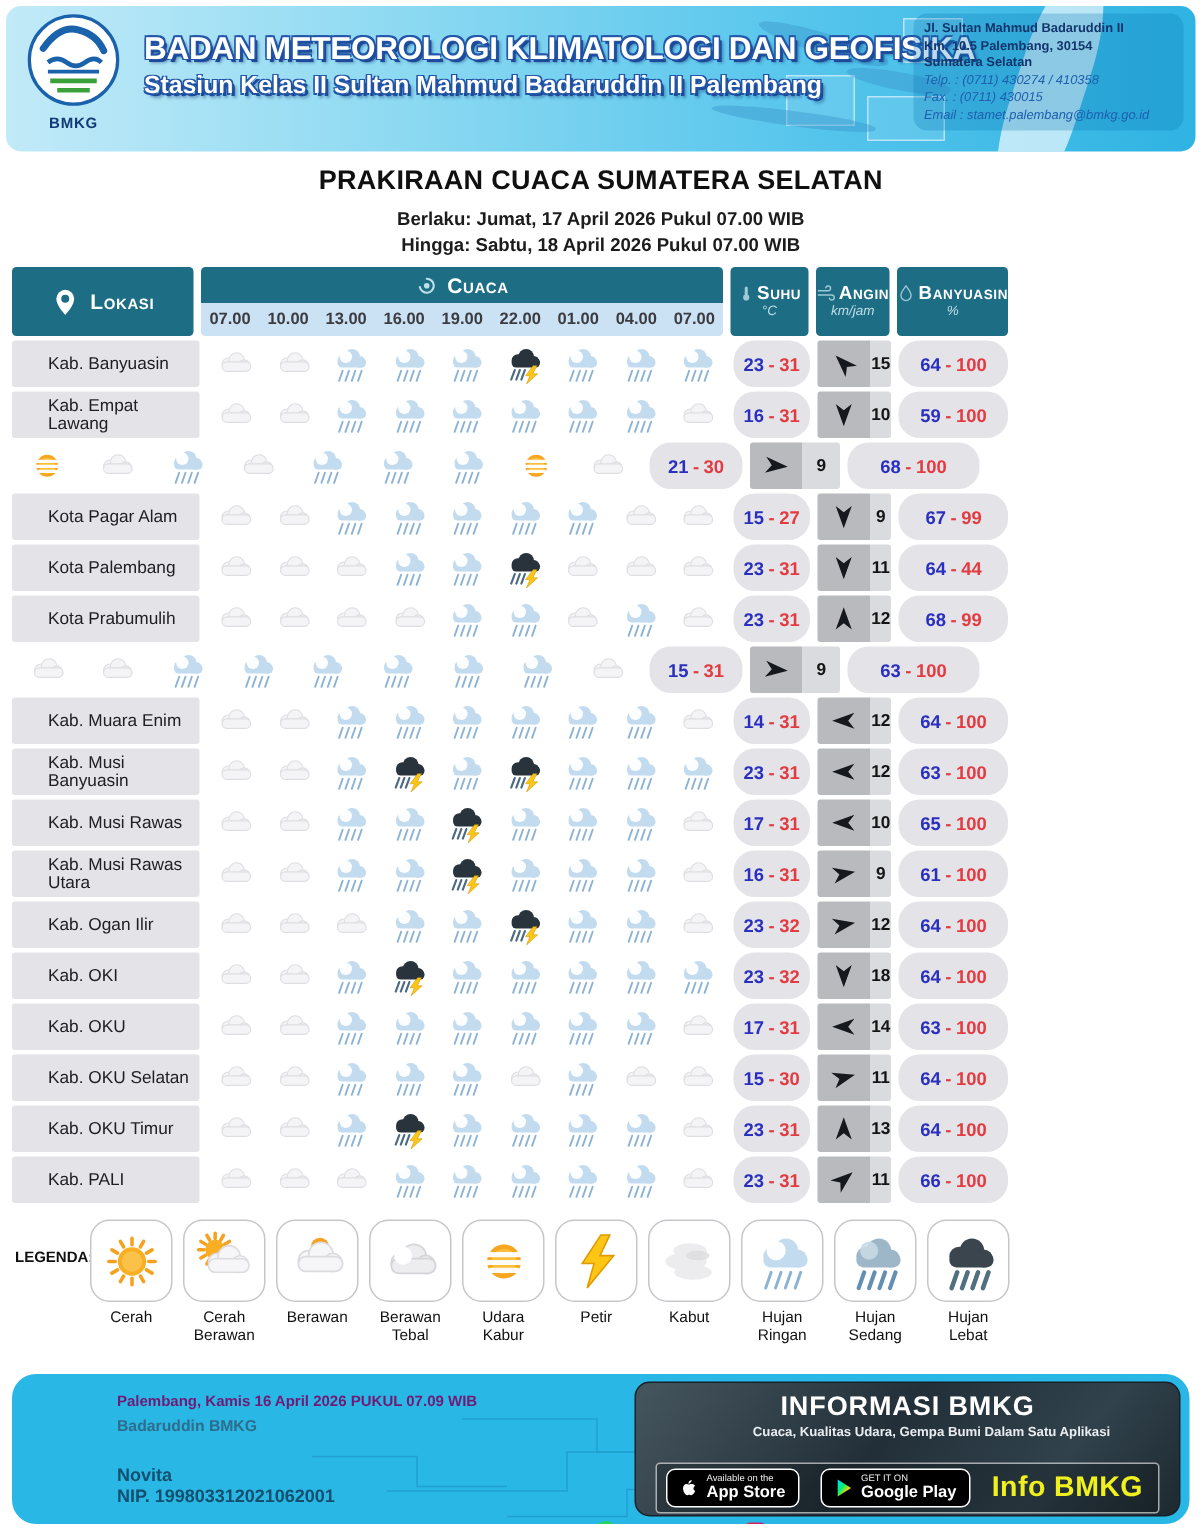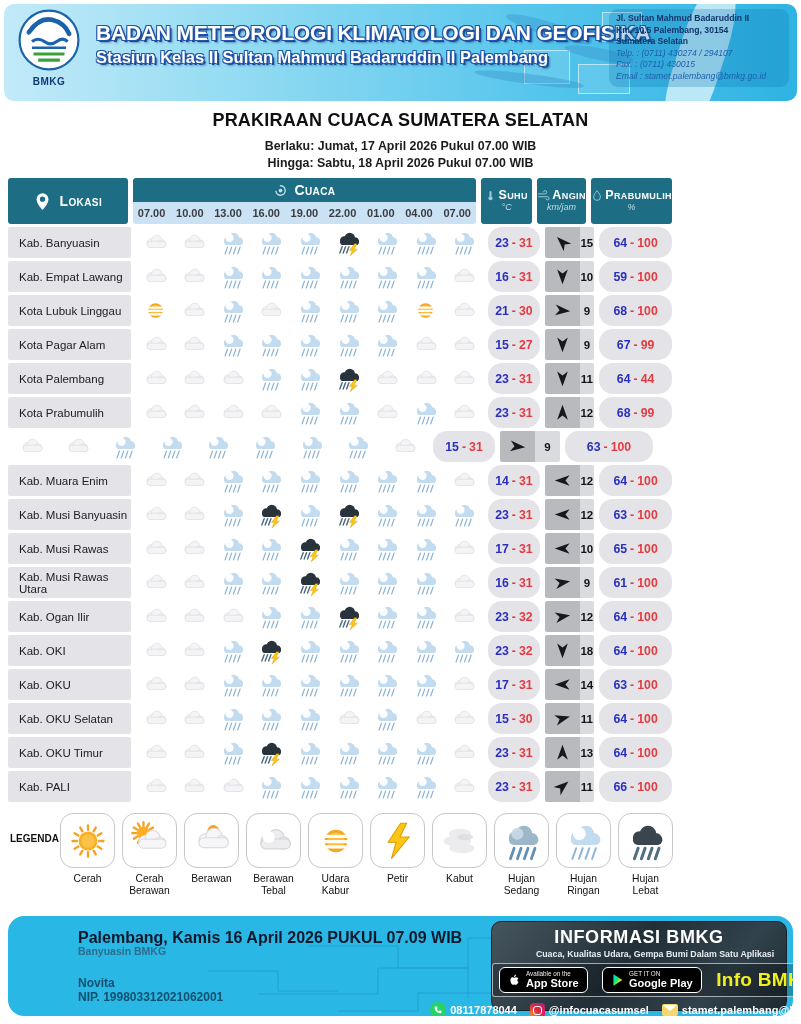--- a/index.html
+++ b/index.html
@@ -39,21 +39,21 @@
   .hlabel { font-variant:small-caps; font-weight:800; font-size:14px; letter-spacing:.4px; }
   .h-cuaca { width:420px; display:flex; flex-direction:column; background:none; }
   .cuaca-bar { height:24px; background:var(--teal); border-radius:3px 3px 0 0; display:flex; align-items:center; justify-content:center; gap:6px; color:#fff; }
   .times { height:22px; background:var(--timebg); border-radius:0 0 3px 3px; display:grid; grid-template-columns:repeat(9,1fr); }
   .times span { display:flex; align-items:center; justify-content:center; font-size:11px; font-weight:700; color:#3c3c40; }
   .h-small { display:flex; flex-direction:column; align-items:center; justify-content:center; line-height:1.1; position:relative; }
   .h-suhu { width:62px; } .h-angin { width:60px; } .h-hum { width:88px; }
   .h-unit { font-size:9px; color:#bfdce6; font-style:italic; margin-top:1px; }
   .h-small .hlabel { font-size:12.5px; display:flex; align-items:center; gap:2px; }
   .trow { display:flex; gap:5px; margin-top:3px; height:31px; }
-  .c-loc { width:146px; background:var(--cellbg); border-radius:2px; display:flex; align-items:center; padding-left:11px;
+  .c-loc { width:146px; background:var(--cellbg); border-radius:2px; display:flex; align-items:center; padding-left:24px;
     font-size:11.5px; font-weight:500; color:#202024; }
   .c-icons { width:420px; display:grid; grid-template-columns:repeat(9,1fr); }
   .icell { display:flex; align-items:center; justify-content:center; }
   .icell svg { width:27px; height:27px; }
   .c-temp { width:62px; } .c-hum { width:88px; }
   .valcell { background:var(--cellbg); border-radius:14px; display:flex; align-items:center; justify-content:center;
     font-size:12.3px; font-weight:700; gap:3px; }
   .vmin { color:var(--min); } .vmax,.vsep { color:var(--max); }
   .c-wind { width:60px; display:flex; }
   .c-wind .arr { width:35px; background:var(--winddark); border-radius:2px 0 0 2px; display:flex; align-items:center; justify-content:center; }
@@ -67,29 +67,29 @@
   .legend-items { display:flex; gap:7px; }
   .litem { width:55px; text-align:center; }
   .lbox { width:55px; height:55px; border:1.5px solid #c7c7cb; border-radius:13px; background:#fff;
     display:flex; align-items:center; justify-content:center; }
   .lbox svg { width:42px; height:42px; }
   .llabel { font-size:10.3px; color:#111; margin-top:5px; line-height:1.15; }
 
   
   .footer { position:absolute; left:8px; top:916px; right:8px; height:100px; border-radius:16px; background:var(--cyan); overflow:hidden; }
   .circuits { position:absolute; inset:0; opacity:.45; }
-  .issued { position:absolute; left:70px; top:13px; font-size:16px; font-weight:800; color:#0f172a; }
+  .issued { position:absolute; left:70px; top:13px; font-size:10px; font-weight:800; color:#701a75; }
   .role { position:absolute; left:70px; top:29px; font-size:10.5px; font-weight:600; color:#2e6d8c; }
   .fname { position:absolute; left:70px; top:60px; font-size:12px; font-weight:600; color:#14506e; }
   .fnip { position:absolute; left:70px; top:74px; font-size:12px; font-weight:600; color:#14506e; }
-  .info-panel { position:absolute; right:6px; top:5px; bottom:5px; width:296px; border-radius:10px;
+  .info-panel { position:absolute; right:6px; top:5px; bottom:5px; width:364px; border-radius:10px;
     background:linear-gradient(130deg,#46565f 0%,#222f38 45%,#31424c 75%,#1d2930 100%); border:1px solid #16222a; color:#fff; }
   .info-title { text-align:center; font-size:18px; font-weight:800; letter-spacing:.6px; margin-top:5px; }
   .info-sub { text-align:center; font-size:8.8px; font-weight:600; color:#e9edef; margin-top:1px;padding-left:32px; }
-  .badge-strip { margin:4px auto 0; width:336px; height:34px; display:flex; align-items:center; justify-content:space-between;
+  .badge-strip { margin:16px auto 0; width:336px; height:34px; display:flex; align-items:center; justify-content:space-between;
     background:rgba(0,0,0,.22); border:1px solid rgba(255,255,255,.6); border-radius:3px; padding:0 6px; }
   .store-badge { height:26px; background:#000; border:1px solid #fff; border-radius:6px; display:flex; align-items:center; gap:5px; padding:0 8px; }
   .store-badge .txt { display:flex; flex-direction:column; line-height:1.05; }
   .store-badge .small { font-size:6.3px; color:#eee; }
   .store-badge .big { font-size:11px; font-weight:700; color:#fff; }
   .infobmkg { font-size:19px; font-weight:800; color:var(--yellow); letter-spacing:.3px; padding-right:4px; }
   .contacts { display:flex; align-items:center; justify-content:center; gap:13px; margin-top:5px; font-size:11px; font-weight:700; }
   .contact { display:flex; align-items:center; gap:4px; }
   .wa-icon { width:16px; height:16px; border-radius:50%; background:#25d366; display:flex; align-items:center; justify-content:center; }
   .ig-icon { width:15px; height:15px; border-radius:4px; background:linear-gradient(45deg,#f09433,#e6683c 25%,#dc2743 50%,#cc2366 75%,#bc1888);
@@ -126,21 +126,21 @@
 
     <div class="banner-titles">
       <div class="t1">BADAN METEOROLOGI KLIMATOLOGI DAN GEOFISIKA</div>
       <div class="t2">Stasiun Kelas II Sultan Mahmud Badaruddin II Palembang</div>
     </div>
 
     <div class="address" id="address">
         <div class="b">Jl. Sultan Mahmud Badaruddin II</div>
         <div class="b">Km. 10.5 Palembang, 30154</div>
         <div class="b">Sumatera Selatan</div>
-        <div class="i">Telp.  : (0711) 430274 / 294107</div>
+        <div class="i">Telp.  : (0711) 430274 / 410358</div>
         <div class="i">Fax.   : (0711) 430015</div>
         <div class="i">Email : stamet.palembang@bmkg.go.id</div>
       </div>
   </header>
 
   <section class="doc-title">
     <h1>PRAKIRAAN CUACA SUMATERA SELATAN</h1>
     <div class="d">Berlaku: Jumat, 17 April 2026 Pukul 07.00 WIB</div>
     <div class="d">Hingga: Sabtu, 18 April 2026 Pukul 07.00 WIB</div>
   </section>
@@ -192,21 +192,21 @@
           </svg>
           <span>Angin</span>
         </span>
         <span class="h-unit">km/jam</span>
       </div>
       <div class="hcell h-small h-hum">
         <span class="hlabel">
           <svg viewBox="0 0 32 32" width="12" height="13">
             <path d="M16 3c5 7 9 11 9 17a9 9 0 1 1-18 0c0-6 4-10 9-17z" fill="none" stroke="#9fc9d6" stroke-width="2.4"></path>
           </svg>
-          <span>Prabumulih</span>
+          <span>Banyuasin</span>
         </span>
         <span class="h-unit">%</span>
       </div>
     </div>
     <div id="rows">
         <div class="trow">
           <div class="c-loc">Kab. Banyuasin</div>
           <div class="c-icons">
             <span class="icell">
               <svg viewBox="0 0 32 32">
@@ -489,21 +489,20 @@
             </span>
             <span class="spd">10</span>
           </div>
           <div class="valcell c-hum">
             <span class="vmin">59</span>
             <span class="vsep">-</span>
             <span class="vmax">100</span>
           </div>
         </div>
         <div class="trow">
-          <div class="c-loc">Kota Lubuk Linggau</div>
           <div class="c-icons">
             <span class="icell">
               <svg viewBox="0 0 32 32">
                 <circle cx="16" cy="16" r="8.6" fill="#f7a61f"></circle>
                 <circle cx="16" cy="16" r="6.4" fill="#fbbf3d"></circle>
                 <rect x="7" y="11.2" width="18" height="2.6" rx="1.3" fill="#fff" opacity=".95"></rect>
                 <rect x="5.5" y="15.2" width="21" height="2.6" rx="1.3" fill="#fff" opacity=".95"></rect>
                 <rect x="8" y="19.2" width="16" height="2.6" rx="1.3" fill="#fff" opacity=".95"></rect>
               </svg>
             </span>
@@ -2684,52 +2683,52 @@
                 <ellipse cx="17.5" cy="21.5" rx="9.5" ry="3.8"></ellipse>
               </g>
               <ellipse cx="20" cy="13" rx="6" ry="2.4" fill="#dcdcdf" opacity=".8"></ellipse>
             </svg>
           </div>
           <div class="llabel">Kabut</div>
         </div>
         <div class="litem">
           <div class="lbox">
             <svg viewBox="0 0 32 32">
+              <g transform="translate(0 0) scale(1)" fill="#c3dbee">
+                <circle cx="11" cy="13.5" r="5"></circle>
+                <circle cx="17.5" cy="10.5" r="6.2"></circle>
+                <circle cx="23.5" cy="14.5" r="4.6"></circle>
+                <rect x="6" y="11.5" width="22.5" height="7.5" rx="3.7"></rect>
+              </g>
+              <circle cx="12.5" cy="10.5" r="4.9" fill="#fff" opacity=".95"></circle>
+              <line x1="10" y1="21.5" x2="7.2" y2="29.5" stroke="#8cb2d4" stroke-width="1.5" stroke-linecap="round"></line>
+              <line x1="15" y1="21.5" x2="12.2" y2="29.5" stroke="#8cb2d4" stroke-width="1.5" stroke-linecap="round"></line>
+              <line x1="20" y1="21.5" x2="17.2" y2="29.5" stroke="#8cb2d4" stroke-width="1.5" stroke-linecap="round"></line>
+              <line x1="25" y1="21.5" x2="22.2" y2="29.5" stroke="#8cb2d4" stroke-width="1.5" stroke-linecap="round"></line>
+            </svg>
+          </div>
+          <div class="llabel">Hujan Ringan</div>
+        </div>
+        <div class="litem">
+          <div class="lbox">
+            <svg viewBox="0 0 32 32">
               <g transform="translate(0 0) scale(1)" fill="#9db7c9">
                 <circle cx="11" cy="13.5" r="5"></circle>
                 <circle cx="17.5" cy="10.5" r="6.2"></circle>
                 <circle cx="23.5" cy="14.5" r="4.6"></circle>
                 <rect x="6" y="11.5" width="22.5" height="7.5" rx="3.7"></rect>
               </g>
               <circle cx="12.5" cy="10.5" r="4.6" fill="#c9d9e4" opacity=".9"></circle>
               <line x1="10" y1="21.5" x2="7.2" y2="29.5" stroke="#628fb2" stroke-width="2.1" stroke-linecap="round"></line>
               <line x1="15.3" y1="21.5" x2="12.5" y2="29.5" stroke="#628fb2" stroke-width="2.1" stroke-linecap="round"></line>
               <line x1="20.6" y1="21.5" x2="17.8" y2="29.5" stroke="#628fb2" stroke-width="2.1" stroke-linecap="round"></line>
               <line x1="25.9" y1="21.5" x2="23.099999999999998" y2="29.5" stroke="#628fb2" stroke-width="2.1" stroke-linecap="round"></line>
             </svg>
           </div>
           <div class="llabel">Hujan Sedang</div>
-        </div>
-        <div class="litem">
-          <div class="lbox">
-            <svg viewBox="0 0 32 32">
-              <g transform="translate(0 0) scale(1)" fill="#c3dbee">
-                <circle cx="11" cy="13.5" r="5"></circle>
-                <circle cx="17.5" cy="10.5" r="6.2"></circle>
-                <circle cx="23.5" cy="14.5" r="4.6"></circle>
-                <rect x="6" y="11.5" width="22.5" height="7.5" rx="3.7"></rect>
-              </g>
-              <circle cx="12.5" cy="10.5" r="4.9" fill="#fff" opacity=".95"></circle>
-              <line x1="10" y1="21.5" x2="7.2" y2="29.5" stroke="#8cb2d4" stroke-width="1.5" stroke-linecap="round"></line>
-              <line x1="15" y1="21.5" x2="12.2" y2="29.5" stroke="#8cb2d4" stroke-width="1.5" stroke-linecap="round"></line>
-              <line x1="20" y1="21.5" x2="17.2" y2="29.5" stroke="#8cb2d4" stroke-width="1.5" stroke-linecap="round"></line>
-              <line x1="25" y1="21.5" x2="22.2" y2="29.5" stroke="#8cb2d4" stroke-width="1.5" stroke-linecap="round"></line>
-            </svg>
-          </div>
-          <div class="llabel">Hujan Ringan</div>
         </div>
         <div class="litem">
           <div class="lbox">
             <svg viewBox="0 0 32 32">
               <g transform="translate(0 0) scale(1)" fill="#3a454e">
                 <circle cx="11" cy="13.5" r="5"></circle>
                 <circle cx="17.5" cy="10.5" r="6.2"></circle>
                 <circle cx="23.5" cy="14.5" r="4.6"></circle>
                 <rect x="6" y="11.5" width="22.5" height="7.5" rx="3.7"></rect>
               </g>
@@ -2747,21 +2746,21 @@
   <footer class="footer">
     <svg class="circuits" width="100%" height="100%">
       <g fill="none" stroke="#1586b4" stroke-width="1">
         <path d="M300 30 h90 v22 h70 v-30 h60"></path>
         <path d="M250 78 h120 v-26 h90 v30"></path>
         <path d="M330 95 h80 v-18 h110"></path>
         <path d="M200 55 h70 v20 h60"></path>
       </g>
     </svg>
     <div class="issued">Palembang, Kamis 16 April 2026 PUKUL 07.09 WIB</div>
-    <div class="role">Banyuasin BMKG</div>
+    <div class="role">Badaruddin BMKG</div>
     <div class="fname">Novita</div>
     <div class="fnip">NIP. 199803312021062001</div>
 
     <div class="info-panel">
       <div class="info-title">INFORMASI BMKG</div>
       <div class="info-sub">Cuaca, Kualitas Udara, Gempa Bumi Dalam Satu Aplikasi</div>
       <div class="badge-strip">
         <div class="store-badge">
           <svg viewBox="0 0 32 32" width="13" height="15">
             <path d="M22 17c0-4 3-5.5 3-5.5-2-3-5.5-3-6.6-3-1.7 0-3.4 1.1-4.3 1.1-1 0-2.5-1.1-4.2-1.1C6.6 8.5 4 11.3 4 16c0 6 4.3 12 6.7 12 1.2 0 2.3-1 3.9-1s2.5 1 4 1c2.4 0 5.9-5.3 6.4-7.5 0 0-3-1.2-3-3.5z" fill="#fff" transform="translate(2 0) scale(.95)"></path>

